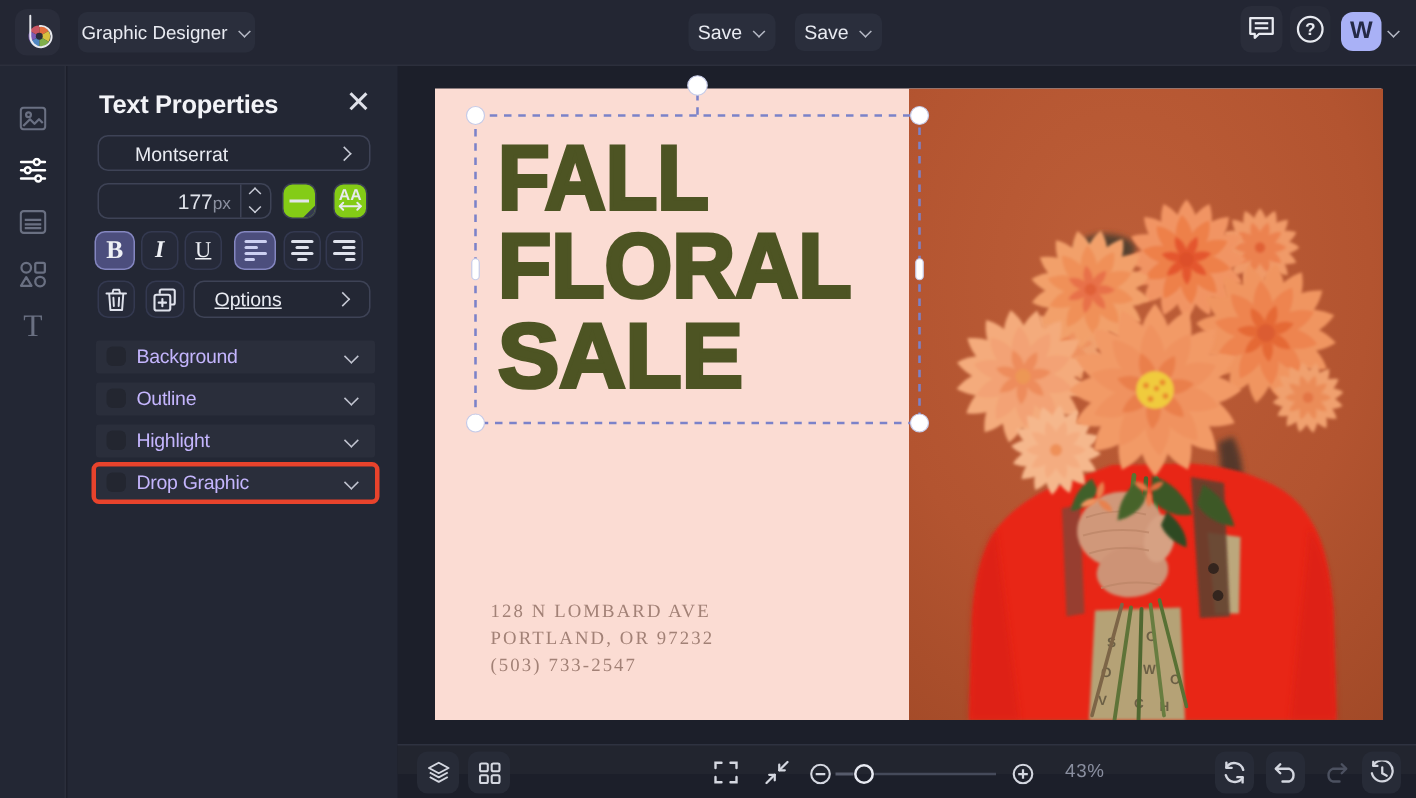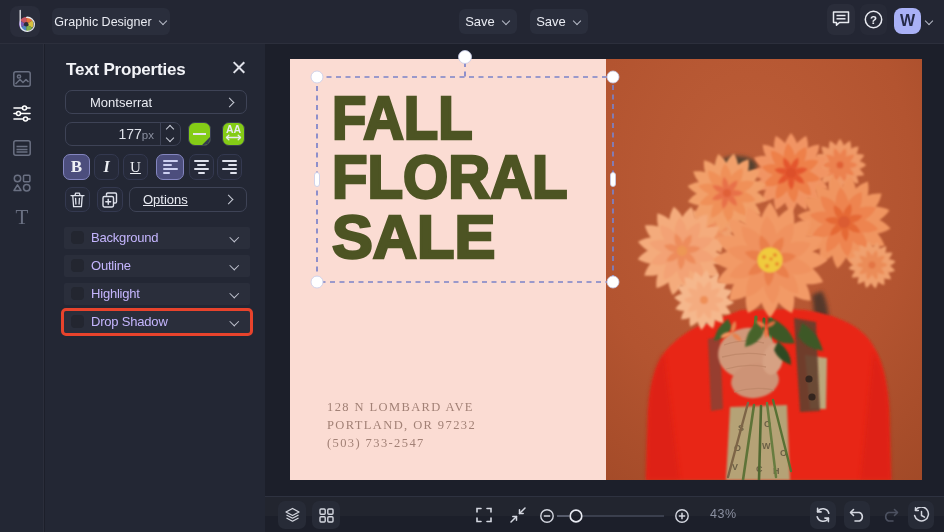--- a/index.html
+++ b/index.html
@@ -583,19 +583,19 @@
         <div class="lbl">Outline</div>
         <div class="dchev"></div>
       </div>
     <div class="crow" id="row-hl">
         <div class="cb"></div>
         <div class="lbl">Highlight</div>
         <div class="dchev"></div>
       </div>
     <div class="crow" id="row-ds">
         <div class="cb"></div>
-        <div class="lbl">Drop Shadow</div>
+        <div class="lbl">Drop Graphic</div>
         <div class="dchev"></div>
       </div>
     <div id="red-ring"></div>
   </div>
 
 </div>
 
 </body></html>

